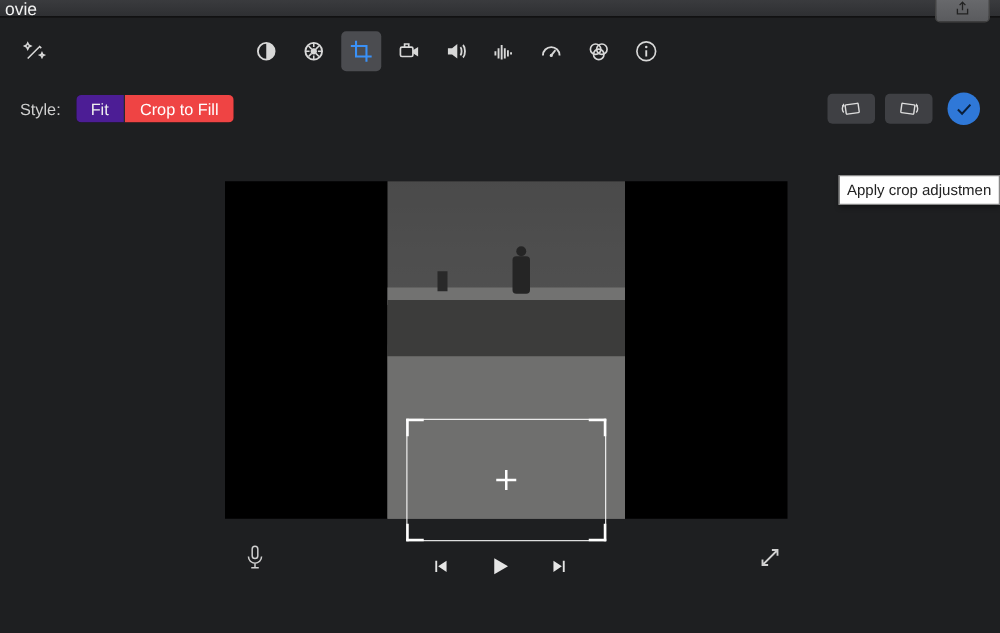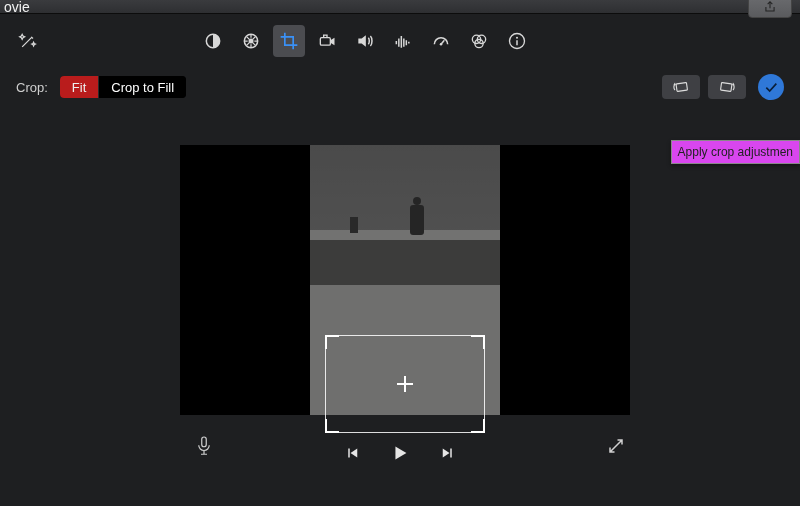--- a/index.html
+++ b/index.html
@@ -59,32 +59,32 @@
     position: relative;
   }
   .style-label { color: #cfcfcf; font-size: 13px; margin-right: 2px;}
   .seg {
     display: flex;
     border-radius: 4px;
     overflow: hidden;
     box-shadow: inset 0 0 0 1px #0a0a0a;
   }
   .seg button {
-    background: #b91c1c;
+    background: #4c1d95;
     color: #eee;
     border: none;
     border-right: 1px solid #2a2a2a;
     padding: 3px 12px;
     font-size: 13px;
     font-family: inherit;
     height: 22px;
     cursor: pointer;
   }
   .seg button:last-child { border-right: none; }
-  .seg button.active { background: #000000; color: #fff; }
+  .seg button.active { background: #ef4444; color: #fff; }
 
   .style-right {
     position: absolute;
     right: 16px;
     display: flex;
     gap: 8px;
     align-items: center;
   }
   .rot-btn {
     width: 38px; height: 24px;
@@ -101,21 +101,21 @@
     display: flex; align-items: center; justify-content: center;
     color: #0a1f3a;
     margin-left: 4px;
   }
   .apply-btn svg { width: 16px; height: 16px; stroke: #0a1f3a; stroke-width: 2.5; fill: none;}
 
   .tooltip {
     position: absolute;
     top: 140px;
     right: 0;
-    background: #d946ef;
+    background: #ffffff;
     color: #222;
     font-size: 12px;
     padding: 4px 6px;
     border: 1px solid #888;
     box-shadow: 0 2px 4px rgba(0,0,0,.4);
     white-space: nowrap;
   }
 
   .viewer {
     position: absolute;
@@ -281,21 +281,21 @@
       <svg viewBox="0 0 24 24">
           <circle cx="12" cy="12" r="9" fill="none" stroke="currentColor" stroke-width="1.6"></circle>
           <circle cx="12" cy="8" r="1.2" fill="currentColor"></circle>
           <path stroke="currentColor" stroke-width="1.8" d="M12 11v6"></path>
         </svg>
     </div>
   </div>
 </div>
 
 <div class="style-row">
-  <span class="style-label">Crop:</span>
+  <span class="style-label">Style:</span>
   <div class="seg">
     <button>Fit</button>
     <button class="active">Crop to Fill</button>
   </div>
   <div class="style-right">
     <div class="rot-btn">
       <svg viewBox="0 0 24 16">
           <rect x="6" y="3" width="14" height="10" rx="1" fill="none" stroke="currentColor" stroke-width="1.5" transform="rotate(-8 13 8)"></rect>
           <path fill="none" stroke="currentColor" stroke-width="1.5" d="M4 4c-2 2-2 6 0 8"></path>
           <path fill="currentColor" d="M4 2l-2 3 3 .5z"></path>

